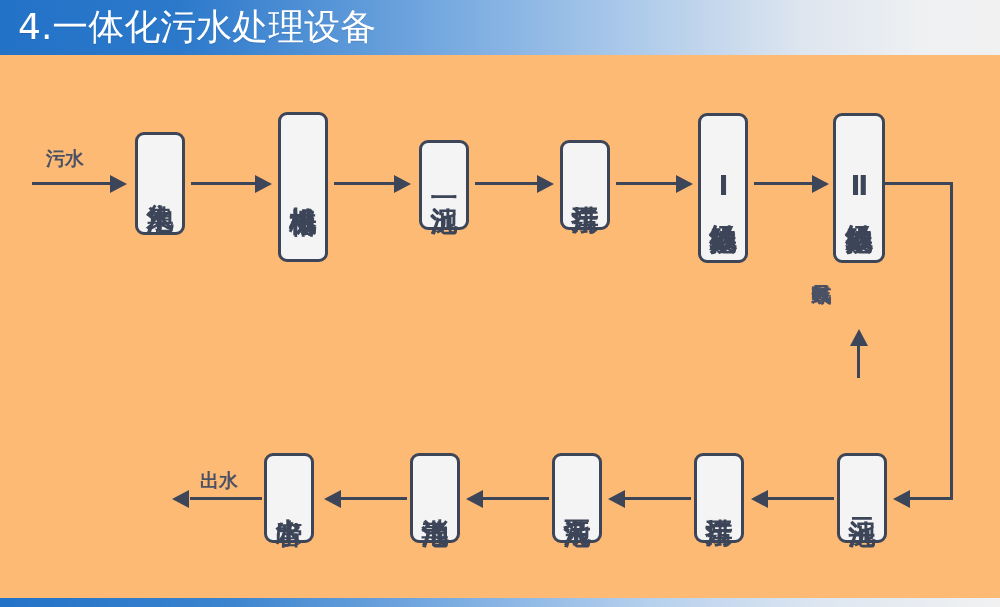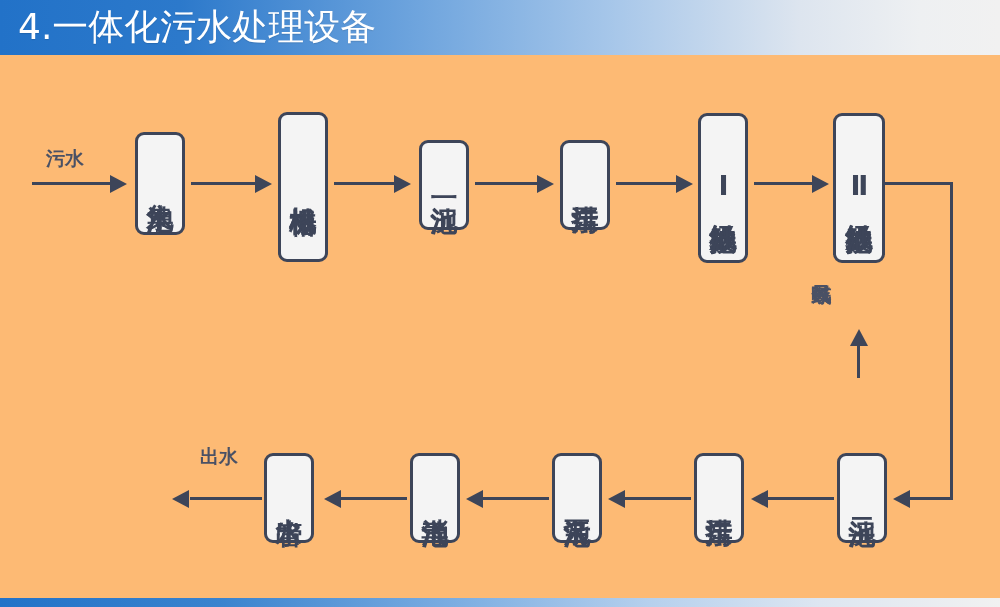--- a/index.html
+++ b/index.html
@@ -188,19 +188,19 @@
   <div class="hline" style="left:483px; top:442px; width:66px;"></div>
   <div class="arrow left" style="left:466px; top:435px;"></div>
 
   <div class="node vert" style="left:410px; top:398px; width:50px; height:90px;">消毒池</div>
 
   <div class="hline" style="left:341px; top:442px; width:66px;"></div>
   <div class="arrow left" style="left:324px; top:435px;"></div>
 
   <div class="node vert" style="left:264px; top:398px; width:50px; height:90px;">出水管</div>
 
-  <div class="label" style="left:200px; top:389px;">出水</div>
+  <div class="label" style="left:200px; top:413px;">出水</div>
   <div class="hline" style="left:190px; top:442px; width:72px;"></div>
   <div class="arrow left" style="left:172px; top:435px;"></div>
 
 </div>
 
 <div class="footer-bar"></div>
 
 </body></html>

